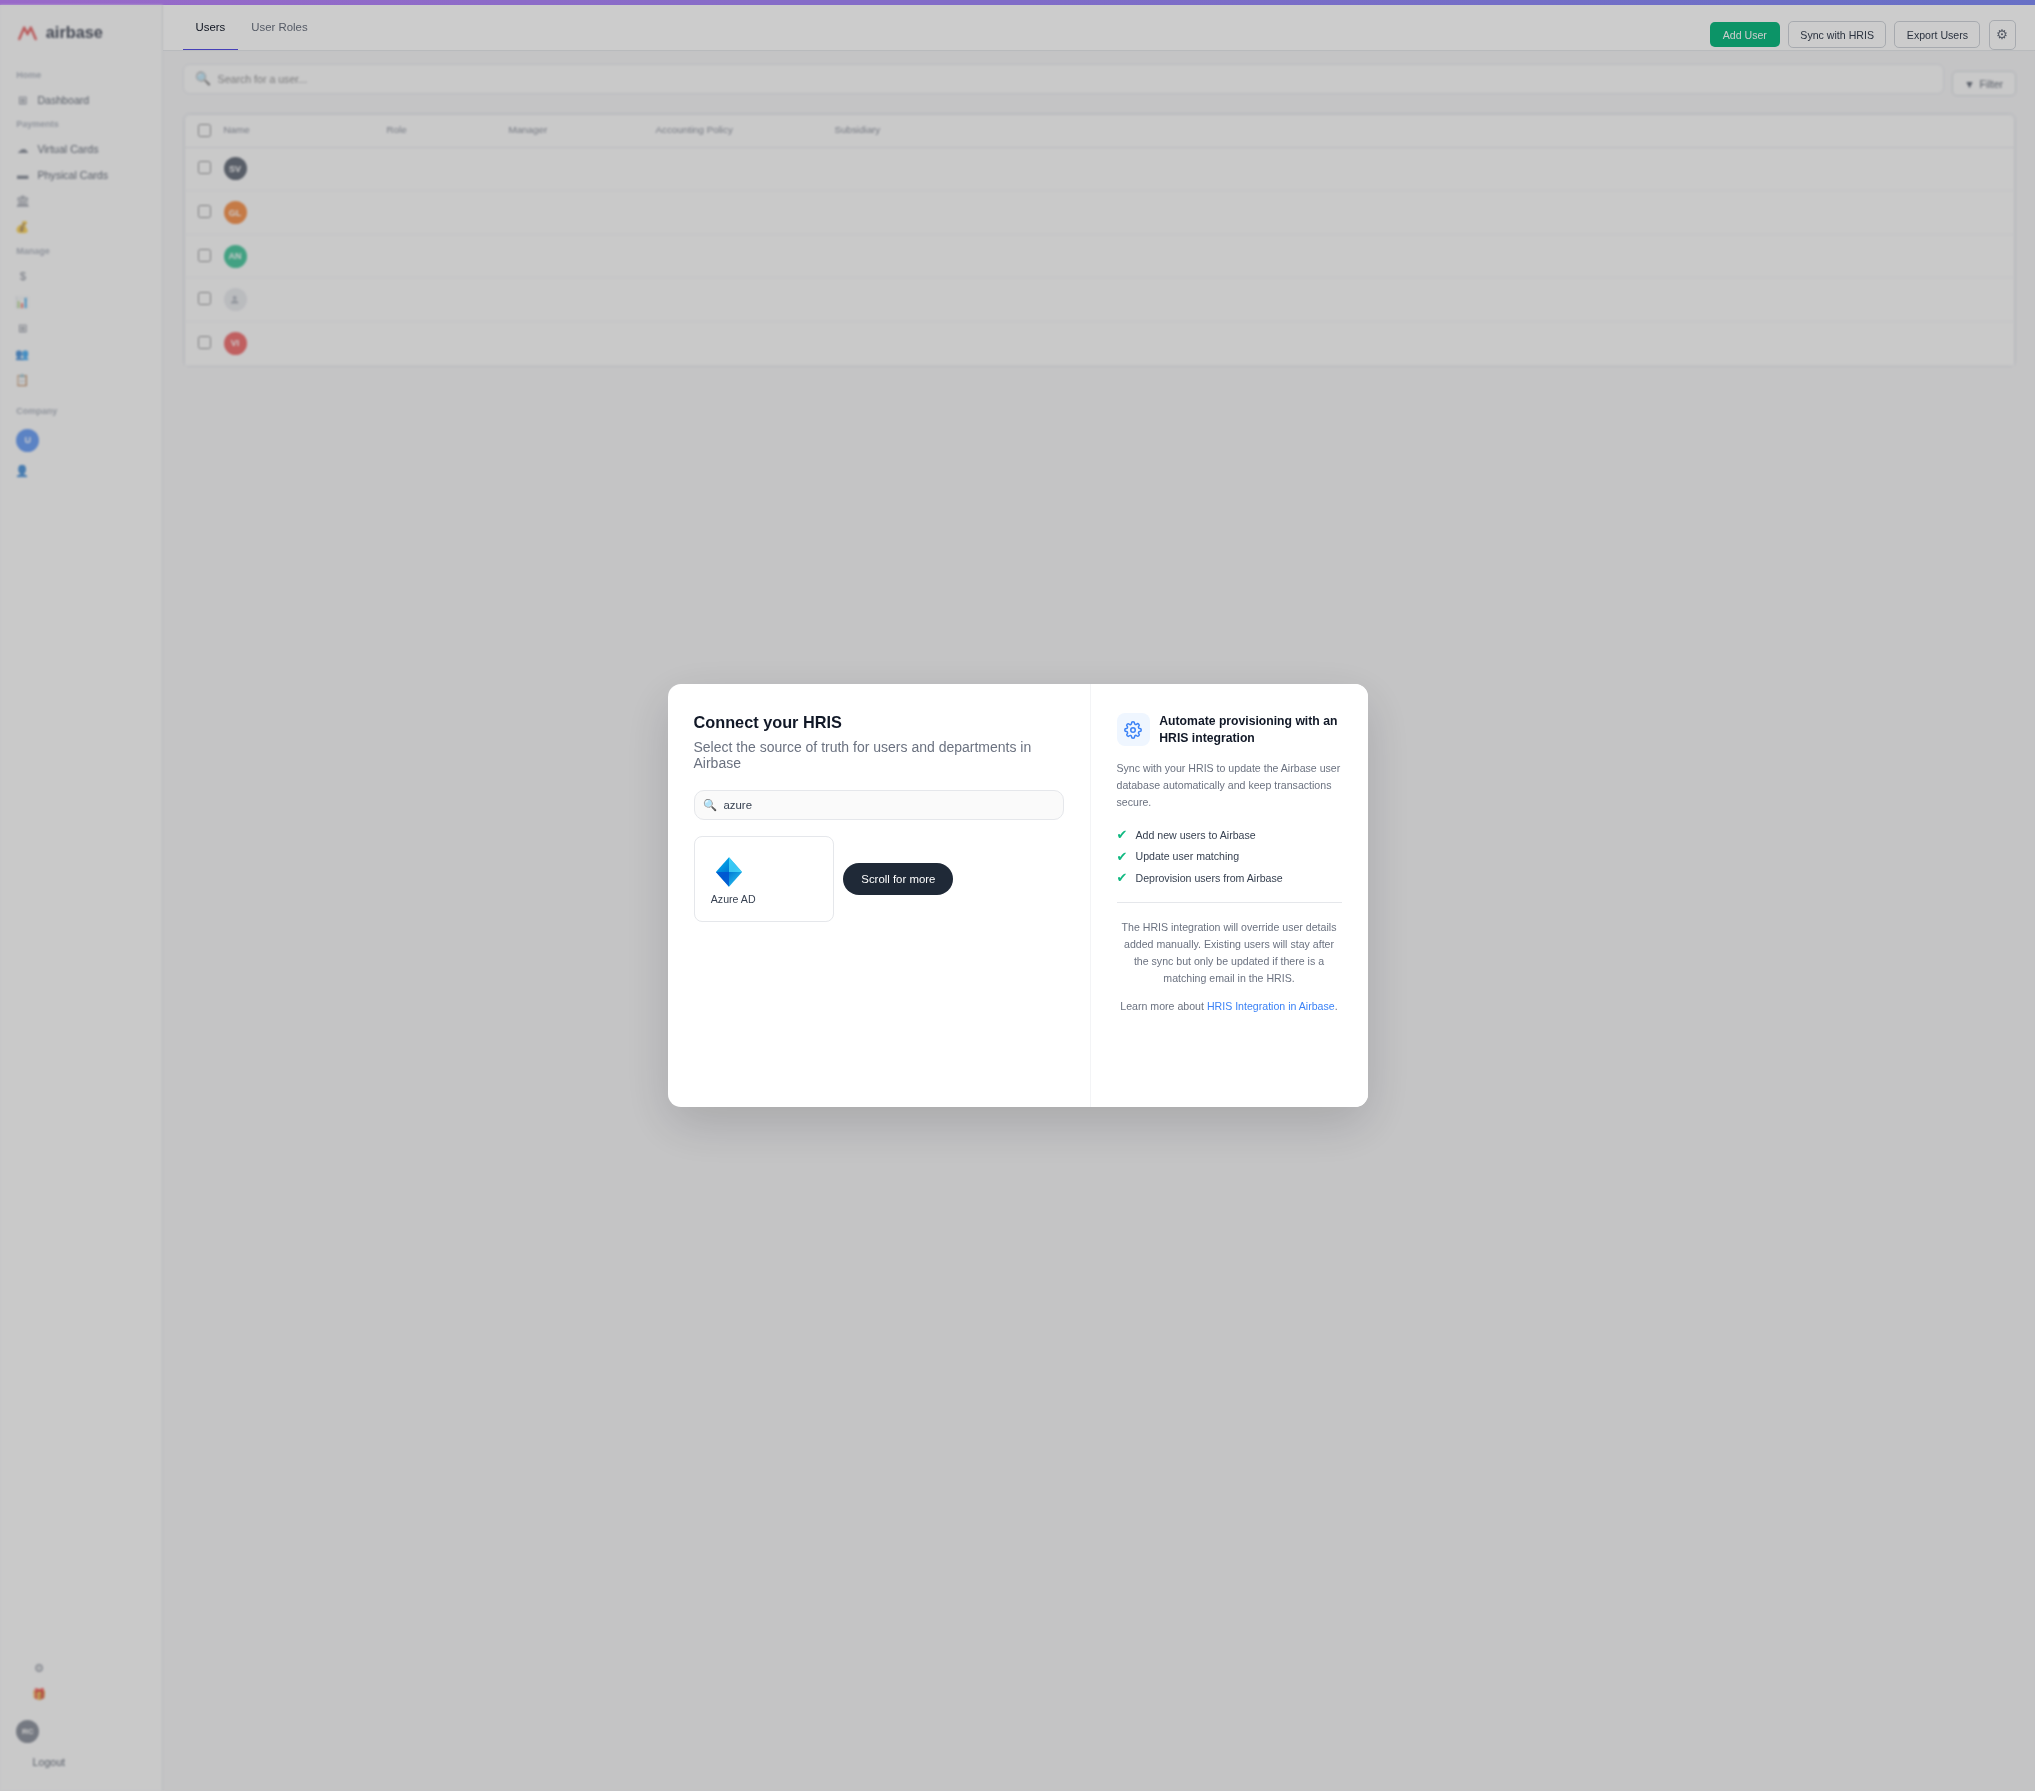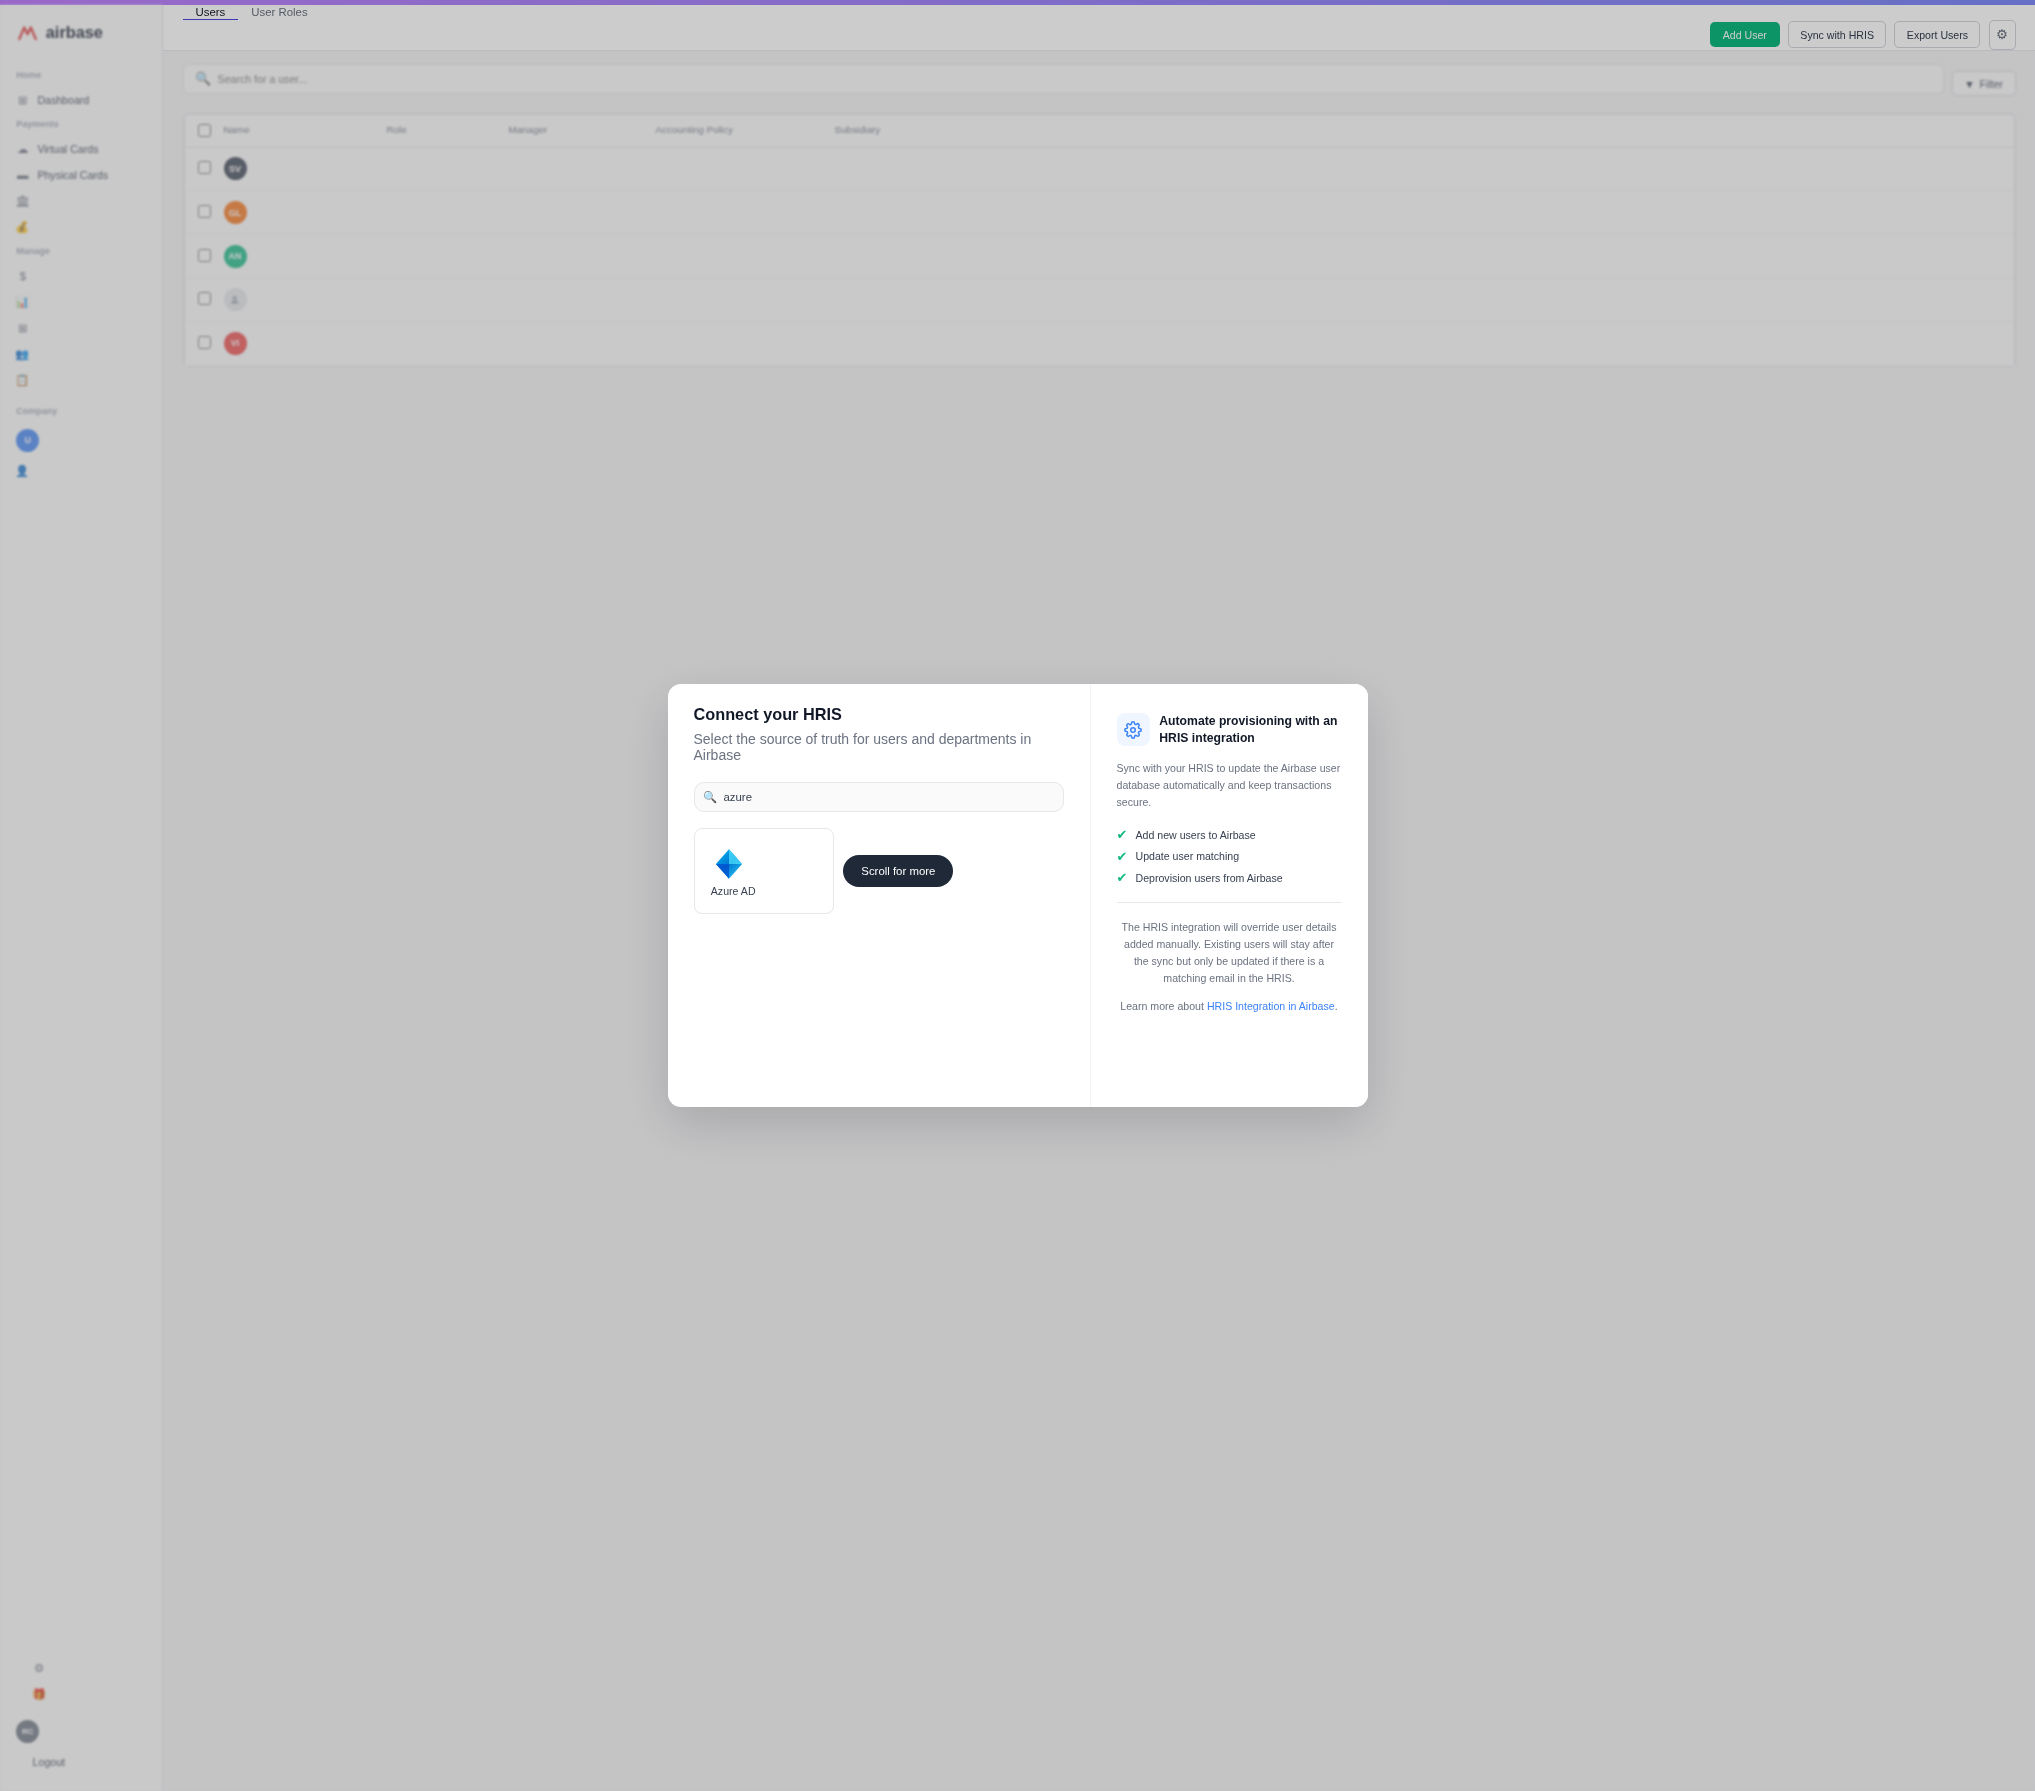--- a/index.html
+++ b/index.html
@@ -33,24 +33,23 @@
 
     
     .main-content { flex: 1; display: flex; flex-direction: column; overflow: hidden; }
 
     
     .top-nav {
       background: #fff;
       border-bottom: 0.8px solid #e5e7eb;
       padding: 0 19.5px;
       display: flex;
-      align-items: flex-start;
+      align-items: flex-end;
       height: 46px;
       gap: 0;
-      flex-direction: column;
     }
     .nav-tabs { display: flex; gap: 0; height: 100%; }
     .nav-tab {
       padding: 0 13px;
       display: flex;
       align-items: center;
       font-size: 11.4px;
       color: #6b7280;
       cursor: pointer;
       border-bottom: 1.6px solid transparent;
@@ -160,21 +159,21 @@
       border-radius: 13px;
       width: 700px;
       max-width: 95vw;
       display: flex;
       box-shadow: 0 16.3px 49px rgba(0,0,0,0.15);
       overflow: hidden;
       min-height: 423px;
     }
     .modal-left {
       flex: 1;
-      padding: 21px 26px;
+      padding: 29px 26px;
       border-right: 0.8px solid #f3f4f6;
     }
     .modal-right {
       width: 277px;
       padding: 29px 26px;
       background: #fff;
     }
     .modal-title { font-size: 16.3px; font-weight: 700; color: #111827; margin-bottom: 6.5px; }
     .modal-subtitle { font-size: 14px; color: #6b7280; margin-bottom: 19.5px; }
 

